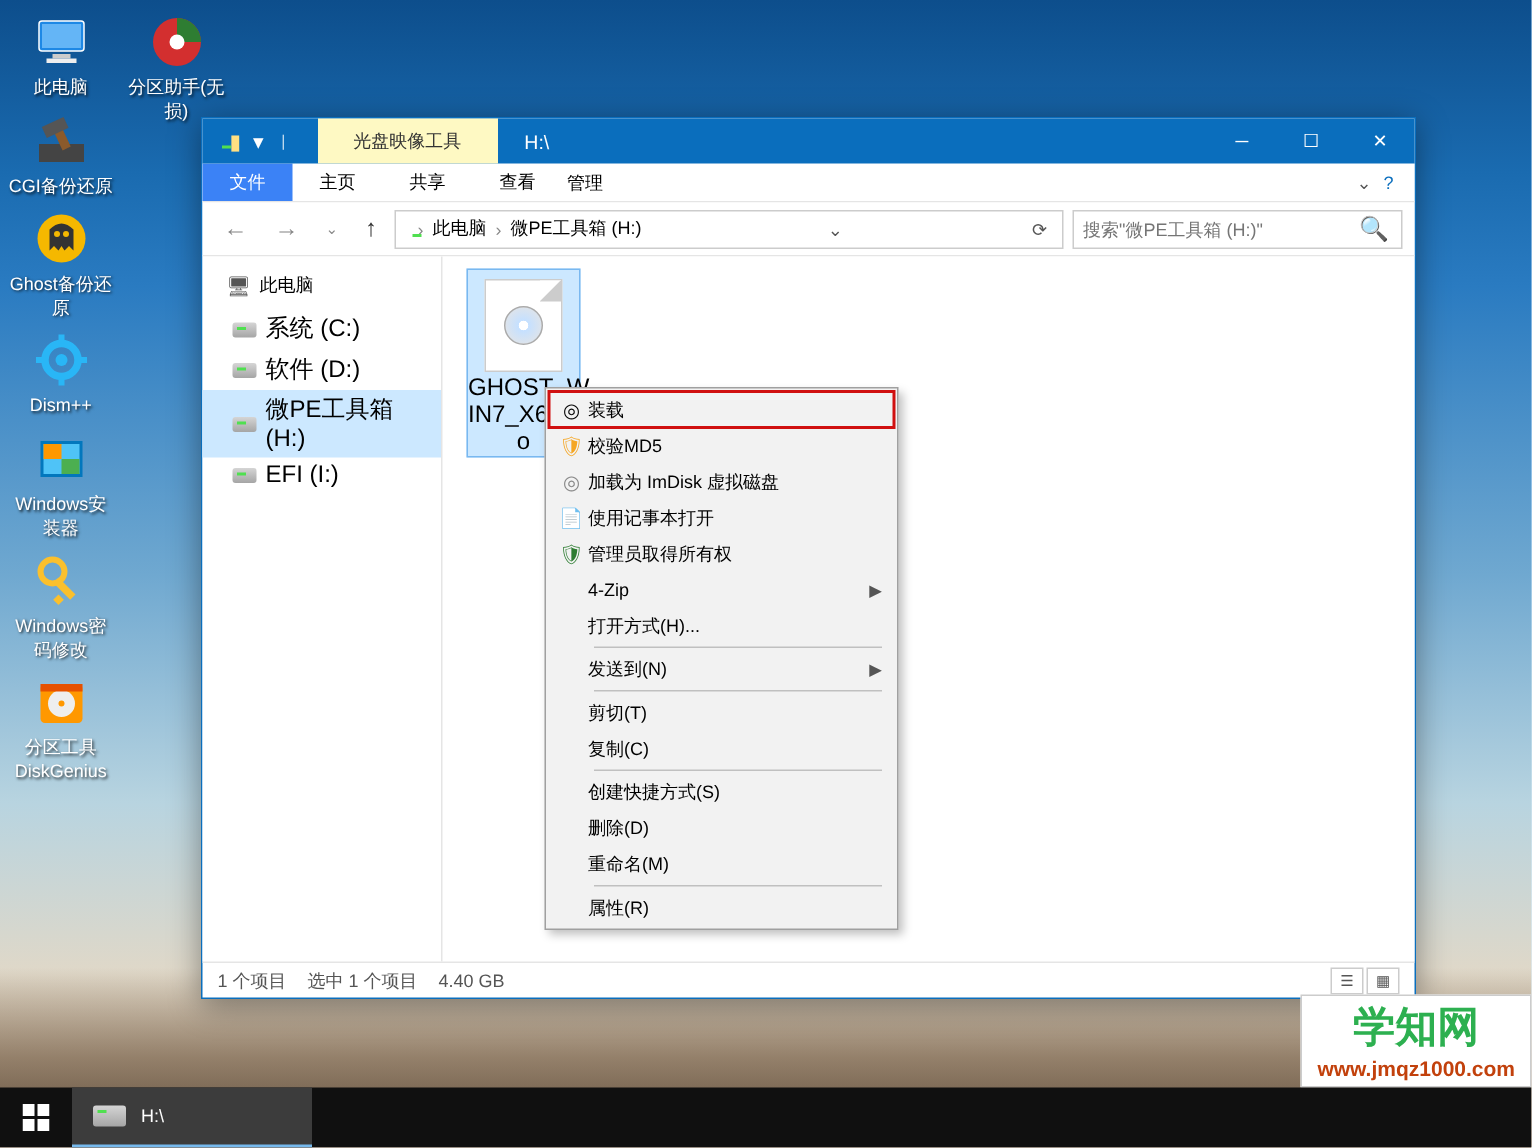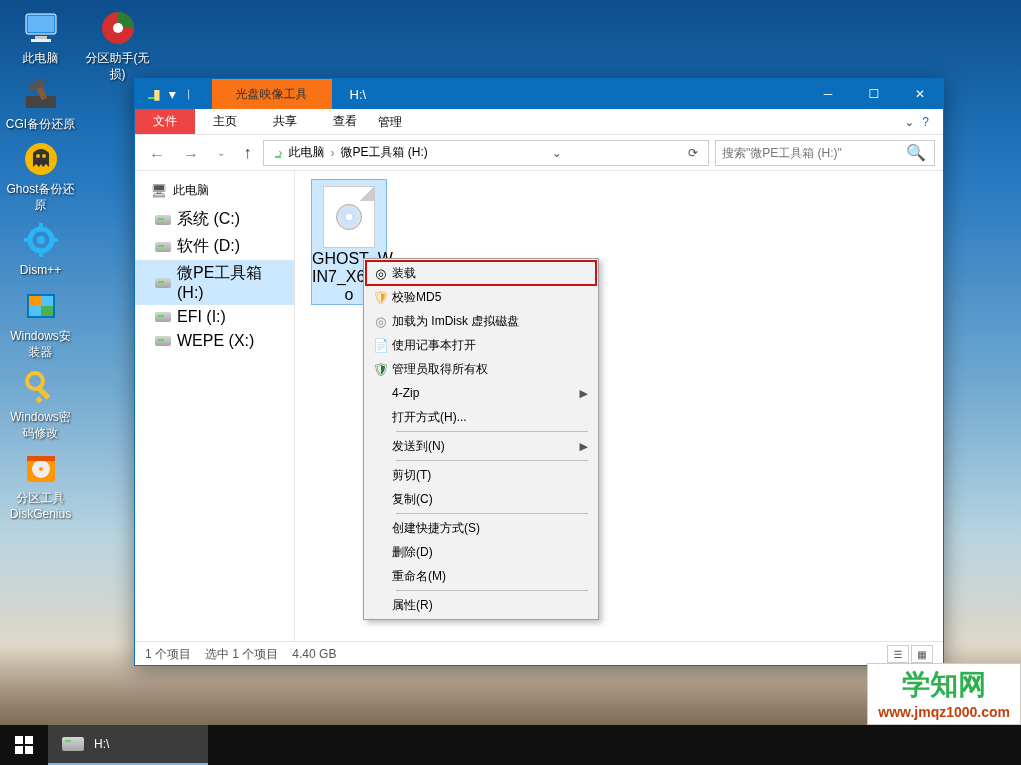--- a/index.html
+++ b/index.html
@@ -15,28 +15,28 @@
 .dicon-glyph { width: 42px; height: 42px; display: flex; align-items: center; justify-content: center; font-size: 32px; }
 .dicon-label { color: #fff; font-size: 12px; text-align: center; text-shadow: 1px 1px 2px rgba(0,0,0,0.8); margin-top: 2px; line-height: 1.3; white-space: pre-line; }
 .desktop-icons2 { position: absolute; top: 5px; left: 80px; }
 
 
 .window { position: absolute; top: 78px; left: 134px; width: 810px; height: 588px; background: #fff; box-shadow: 0 4px 20px rgba(0,0,0,0.4); border: 1px solid #0a6ebd; }
 .titlebar { height: 30px; background: #0a6ebd; display: flex; align-items: stretch; color: #fff; position: relative; }
 .tb-qat { display: flex; align-items: center; gap: 8px; padding: 0 10px; }
 .tb-qat span { font-size: 14px; cursor: pointer; }
 .tb-qat .down { font-size: 10px; }
-.tb-contexttab { background: #f97316; color: #333; padding: 0 24px; display: flex; align-items: center; font-size: 12px; margin-left: 8px; }
+.tb-contexttab { background: #fef9c3; color: #333; padding: 0 24px; display: flex; align-items: center; font-size: 12px; margin-left: 8px; }
 .tb-title { color: #fff; padding: 0 18px; display: flex; align-items: center; font-size: 13px; flex: 1; }
 .winbtns { display: flex; }
 .winbtn { width: 46px; display: flex; align-items: center; justify-content: center; color: #fff; cursor: pointer; font-size: 12px;}
 
 .ribbon { height: 26px; background: #fff; border-bottom: 1px solid #e5e5e5; display: flex; align-items: stretch; }
 .ribbon-tab { padding: 4px 18px; font-size: 12px; cursor: pointer; display: flex; align-items: center; }
-.ribbon-tab.file { background: #ef4444; color: #fff; }
+.ribbon-tab.file { background: #3b82f6; color: #fff; }
 .ribbon-manage { margin-left: auto; margin-right: auto; position: absolute; left: 215px; top: 31px; padding: 4px 28px; font-size: 12px;}
 .ribbon-caret { margin-left: auto; padding: 4px 14px; display:flex; align-items:center; gap:8px;}
 .ribbon-caret span { font-size: 12px; color: #555; cursor: pointer; }
 
 .addrbar { height: 36px; background: #fff; border-bottom: 1px solid #e5e5e5; display: flex; align-items: center; padding: 4px 8px; gap: 6px; }
 .navbtn { font-size: 16px; color: #888; padding: 4px 6px; cursor: pointer; }
 .navbtn.enabled { color: #333; }
 .addrbox { flex: 1; border: 1px solid #ccc; height: 26px; display: flex; align-items: center; padding: 0 4px; font-size: 12px;}
 .addrbox .sep { color: #888; padding: 0 2px; cursor: pointer;}
 .addrbox .seg { cursor: pointer; padding: 0 4px;}
@@ -258,26 +258,20 @@
             <span class="driveicon" style="width:16px;height:10px;"></span>
           </span>
           <span>微PE工具箱 (H:)</span>
         </div>
       <div class="navitem">
           <span class="navicon">
             <span class="driveicon" style="width:16px;height:10px;"></span>
           </span>
           <span>EFI (I:)</span>
         </div>
-      <div class="navitem">
-          <span class="navicon">
-            <span class="driveicon" style="width:16px;height:10px;"></span>
-          </span>
-          <span>WEPE (X:)</span>
-        </div>
     </div>
     <div class="content">
       <div class="fileitem sel">
         <div class="fileicon">
             <div class="disc"></div>
           </div>
         <div style="white-space:pre-line;">GHOST_W
 IN7_X64.is
 o</div>
       </div>

